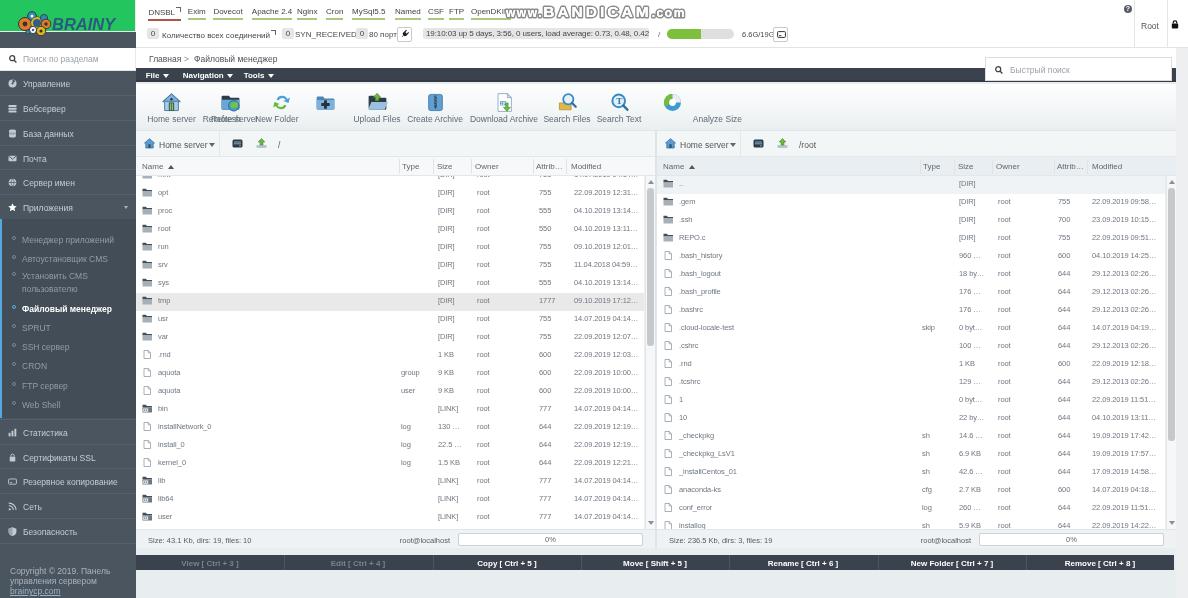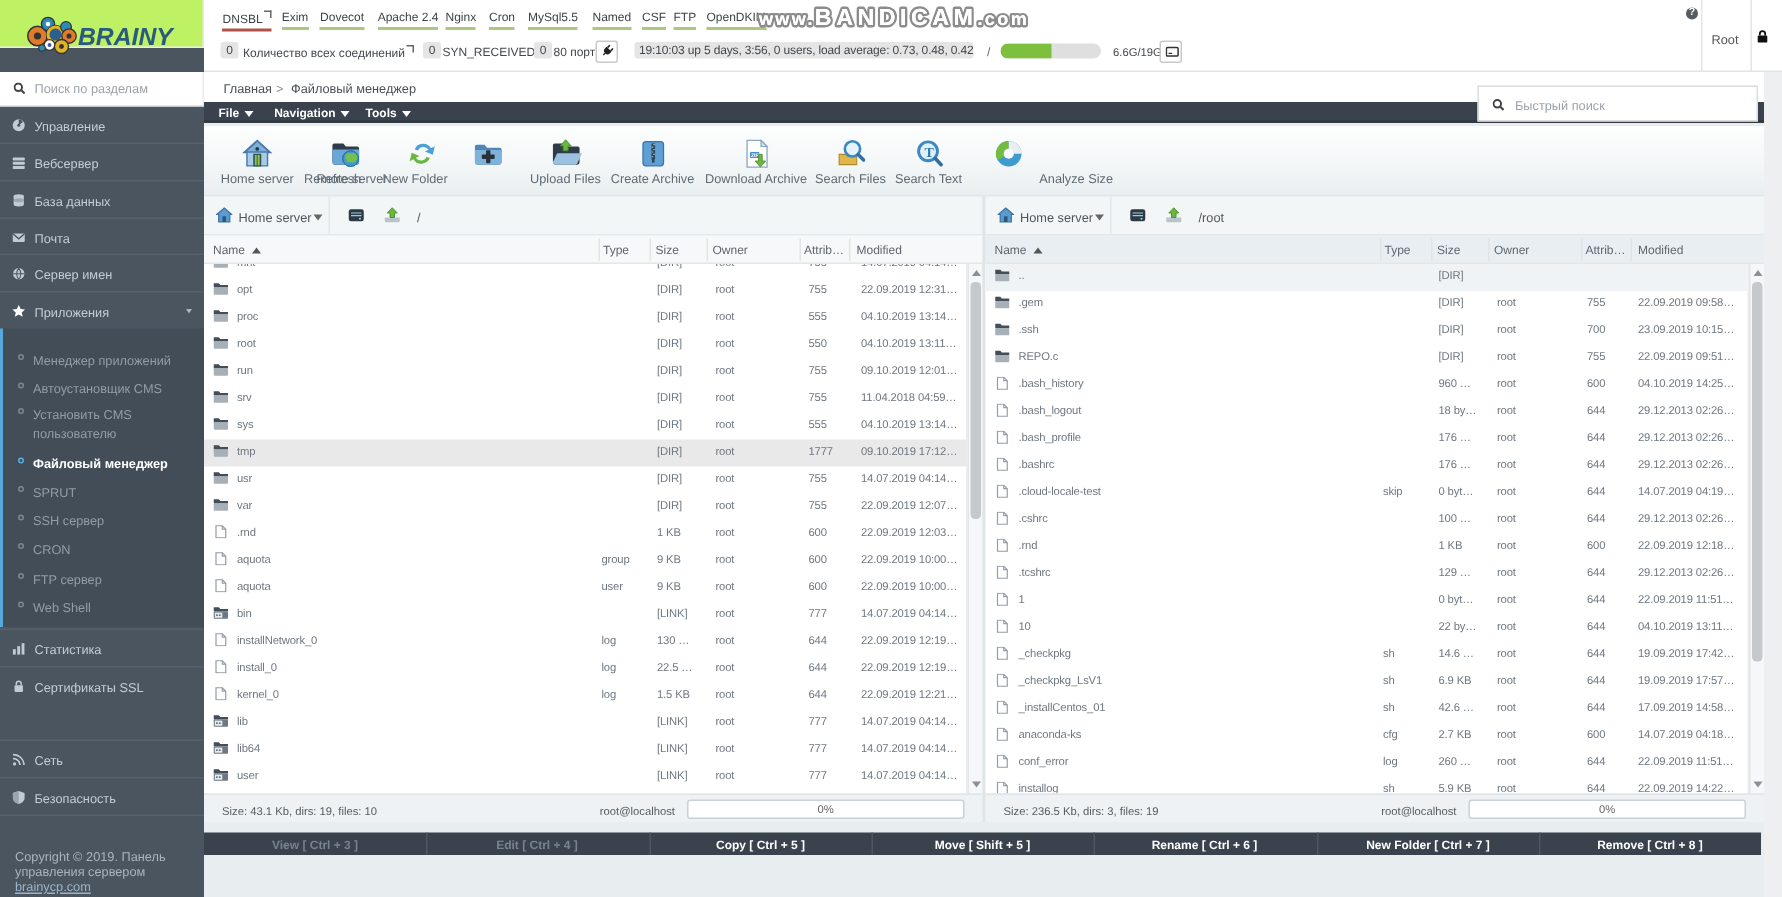--- a/index.html
+++ b/index.html
@@ -1,21 +1,21 @@
 <!DOCTYPE html>
 <html><head><meta charset="utf-8">
 <style>
 *{margin:0;padding:0;box-sizing:border-box}
 svg{display:block;margin:0 auto}
 html,body{width:1188px;height:598px;overflow:hidden;font-family:"Liberation Sans",sans-serif;background:#fff}
 .abs{position:absolute}
 #root{position:relative;width:1188px;height:598px;overflow:hidden;background:#e8eef0}
 
 #sidebar{position:absolute;left:0;top:0;width:136px;height:598px;background:#4a5560}
-#logo{position:absolute;left:0;top:0;width:136px;height:32px;background:#bef264;border-right:1px solid #e8eaec;border-bottom:1px solid #ececec}
+#logo{position:absolute;left:0;top:0;width:136px;height:32px;background:#22c55e;border-right:1px solid #e8eaec;border-bottom:1px solid #ececec}
 #sbsearch{position:absolute;left:0;top:48px;width:136px;height:23px;background:#fff;border-right:1px solid #e8eaec;border-bottom:1px solid #e4e4e4}
 #sbsearch span{position:absolute;left:23px;top:6px;font-size:8.5px;color:#9aa2a9}
 .mitem{position:absolute;left:0;width:136px;height:25px;border-top:1px solid rgba(255,255,255,.07)}
 .mitem .t{position:absolute;left:23px;top:8px;font-size:8.5px;color:#c5cdd4}
 .mitem .ic{position:absolute;left:8px;top:8px;width:9px;height:9px}
 #submenu{position:absolute;left:0;top:219px;width:136px;height:199px;background:#424d58;border-left:2px solid #56a9dc}
 .sitem{position:absolute;left:0;width:134px;font-size:8.5px;color:#939da7}
 .sitem .b{position:absolute;left:12px;top:2px;width:4px;height:4px;border:1px solid #7d8791;border-radius:50%}
 .sitem .t{position:absolute;left:22px;top:0;line-height:13px}
 .sitem.act .t{color:#fff;font-weight:bold}
@@ -189,20 +189,29 @@
     </div>
 <div class="mitem" style="top:444px">
       <div class="ic">
         <svg width="9" height="9" viewBox="0 0 9 9" style="">
           <rect x="1.7" y="3.8" width="5.6" height="4.6" rx=".7" fill="#c2cbd3"></rect>
           <path d="M2.9 3.8 v-1.1 a1.6 1.6 0 0 1 3.2 0 v1.1" fill="none" stroke="#c2cbd3" stroke-width="1"></path>
         </svg>
       </div>
       <div class="t">Сертификаты SSL</div>
     </div>
+<div class="mitem" style="top:468px">
+      <div class="ic">
+        <svg width="9" height="9" viewBox="0 0 9 9" style="">
+          <rect x="0.6" y="2" width="7.8" height="5.2" rx=".8" fill="none" stroke="#c2cbd3" stroke-width=".9"></rect>
+          <line x1="2" y1="5.6" x2="4.2" y2="5.6" stroke="#c2cbd3" stroke-width=".8"></line>
+        </svg>
+      </div>
+      <div class="t">Резервное копирование</div>
+    </div>
 <div class="mitem" style="top:493px">
       <div class="ic">
         <svg width="9" height="9" viewBox="0 0 9 9" style="">
           <circle cx="1.7" cy="7.3" r="1.1" fill="#c2cbd3"></circle>
           <path d="M0.7 3.8 a4.3 4.3 0 0 1 4.6 4.2" fill="none" stroke="#c2cbd3" stroke-width="1.1"></path>
           <path d="M0.7 1.1 a7 7 0 0 1 7.3 6.9" fill="none" stroke="#c2cbd3" stroke-width="1.1"></path>
         </svg>
       </div>
       <div class="t">Сеть</div>
     </div>

